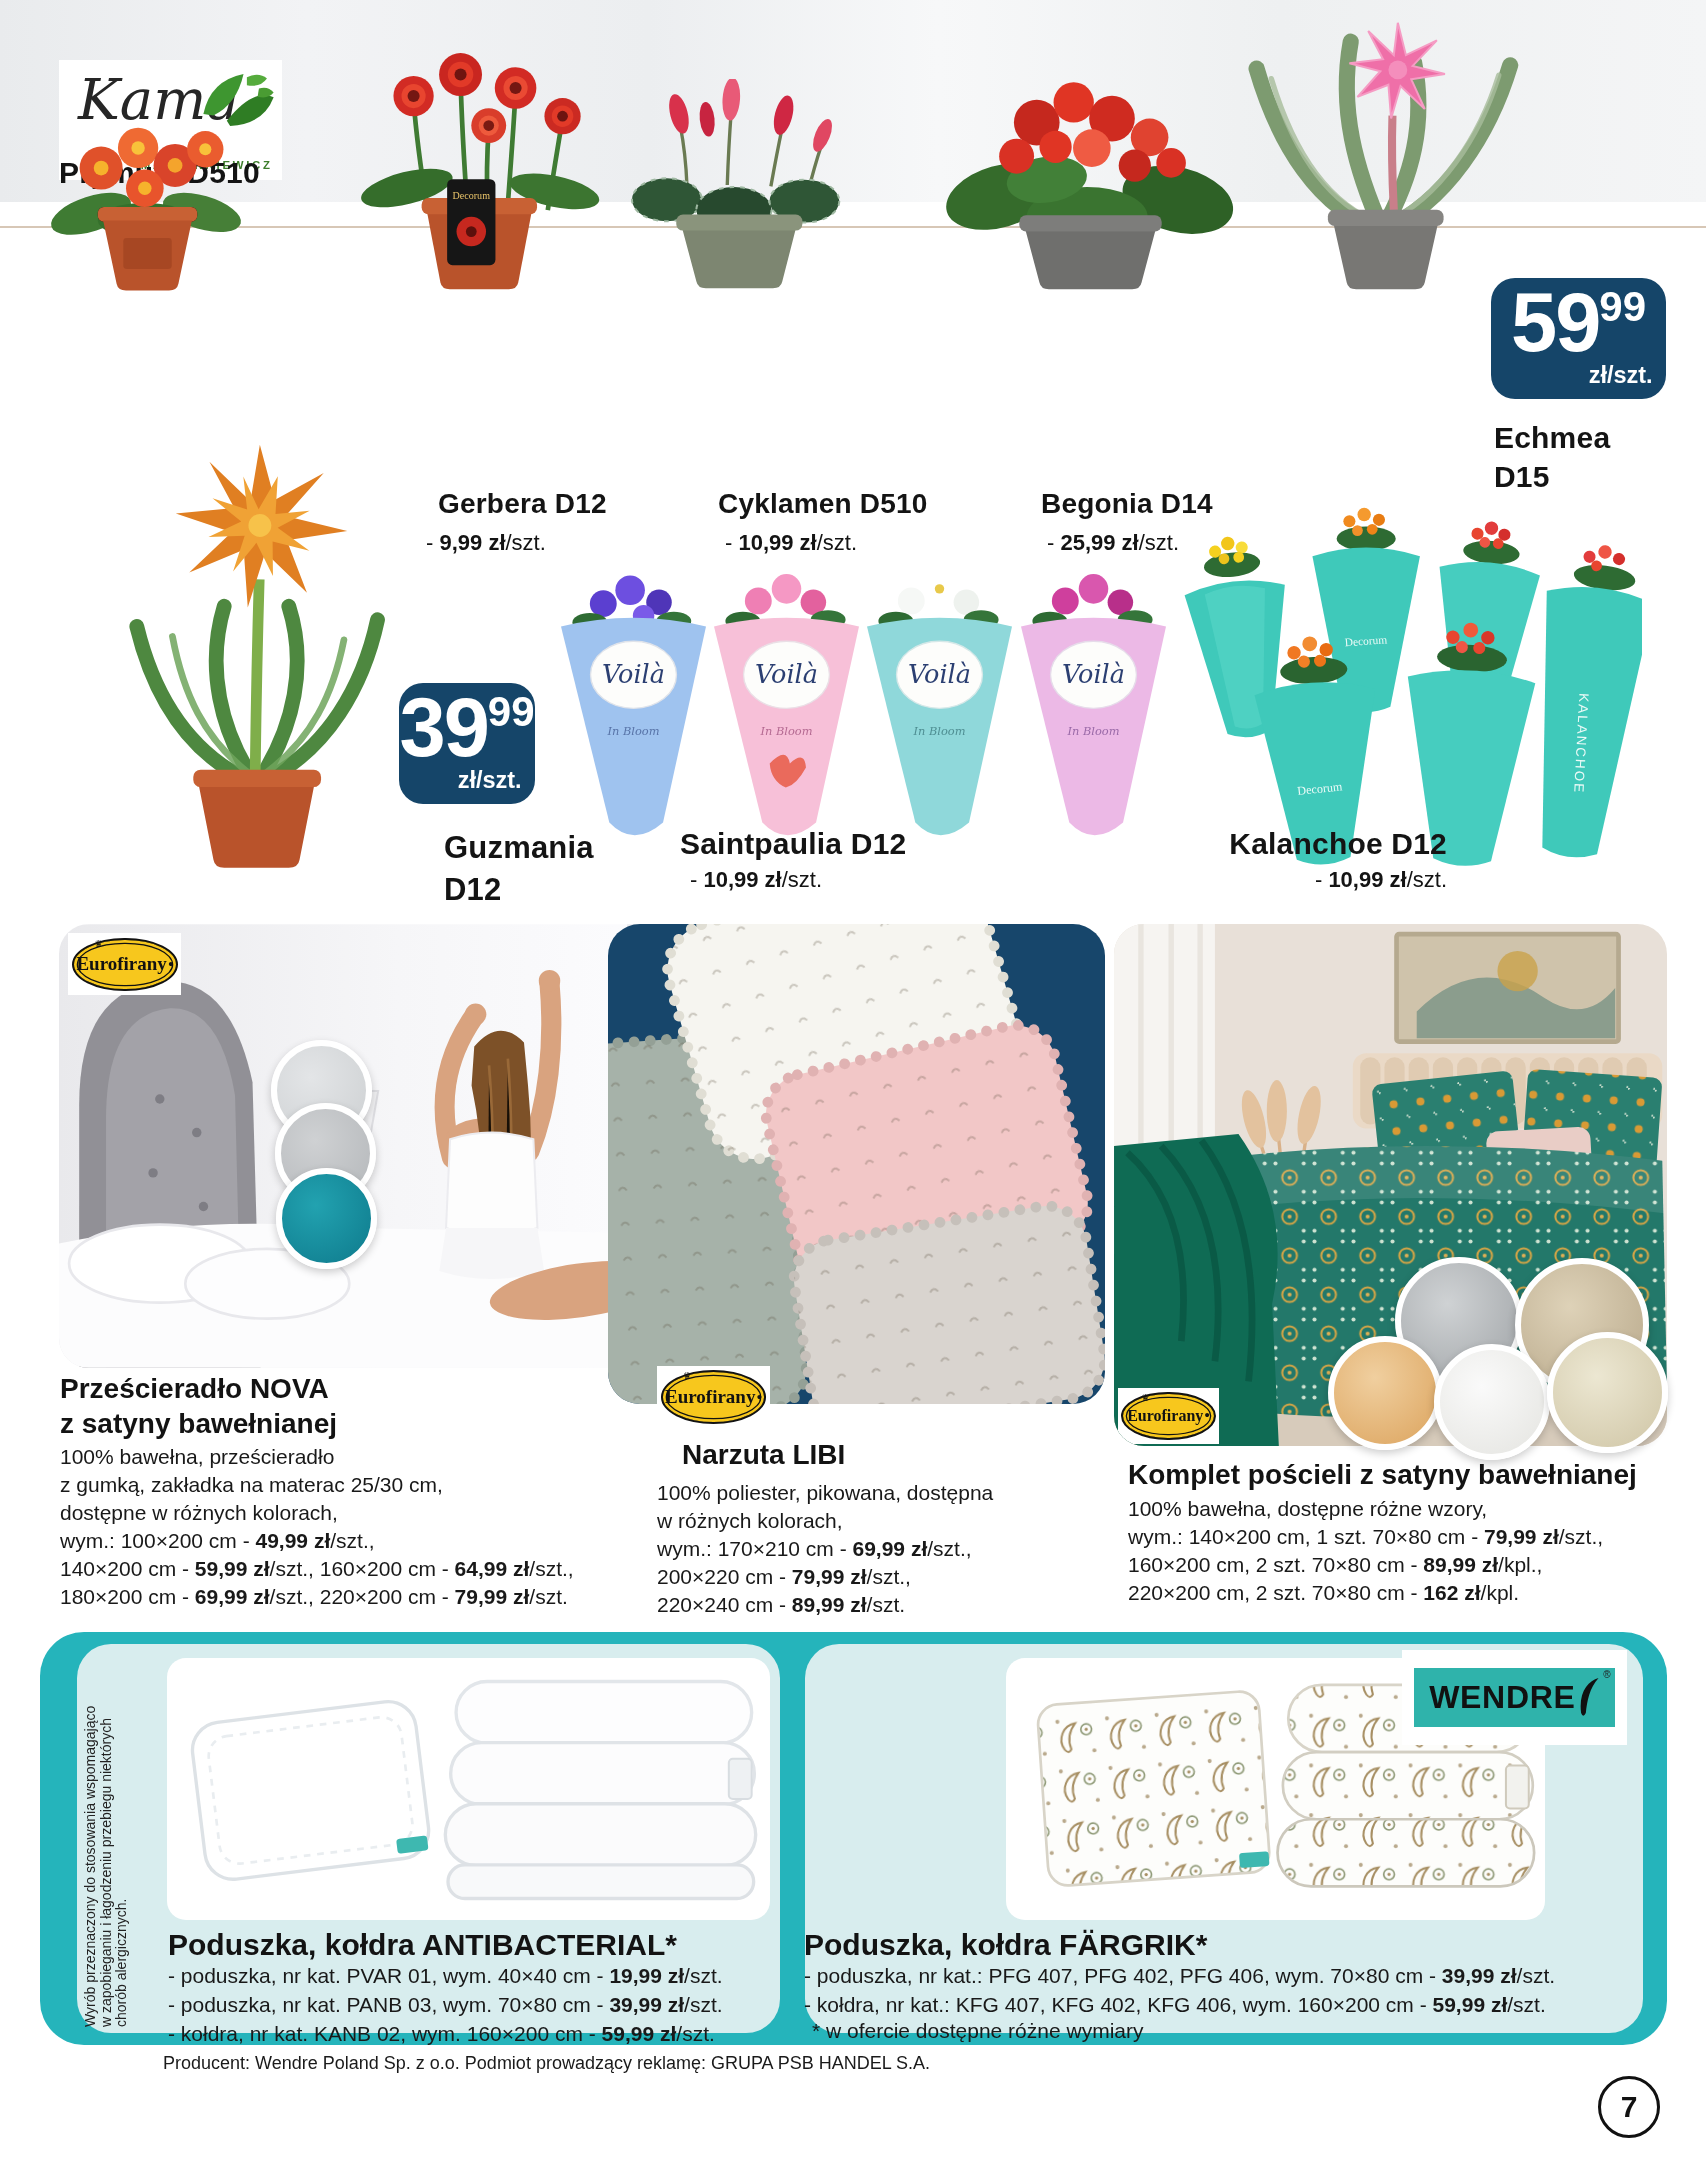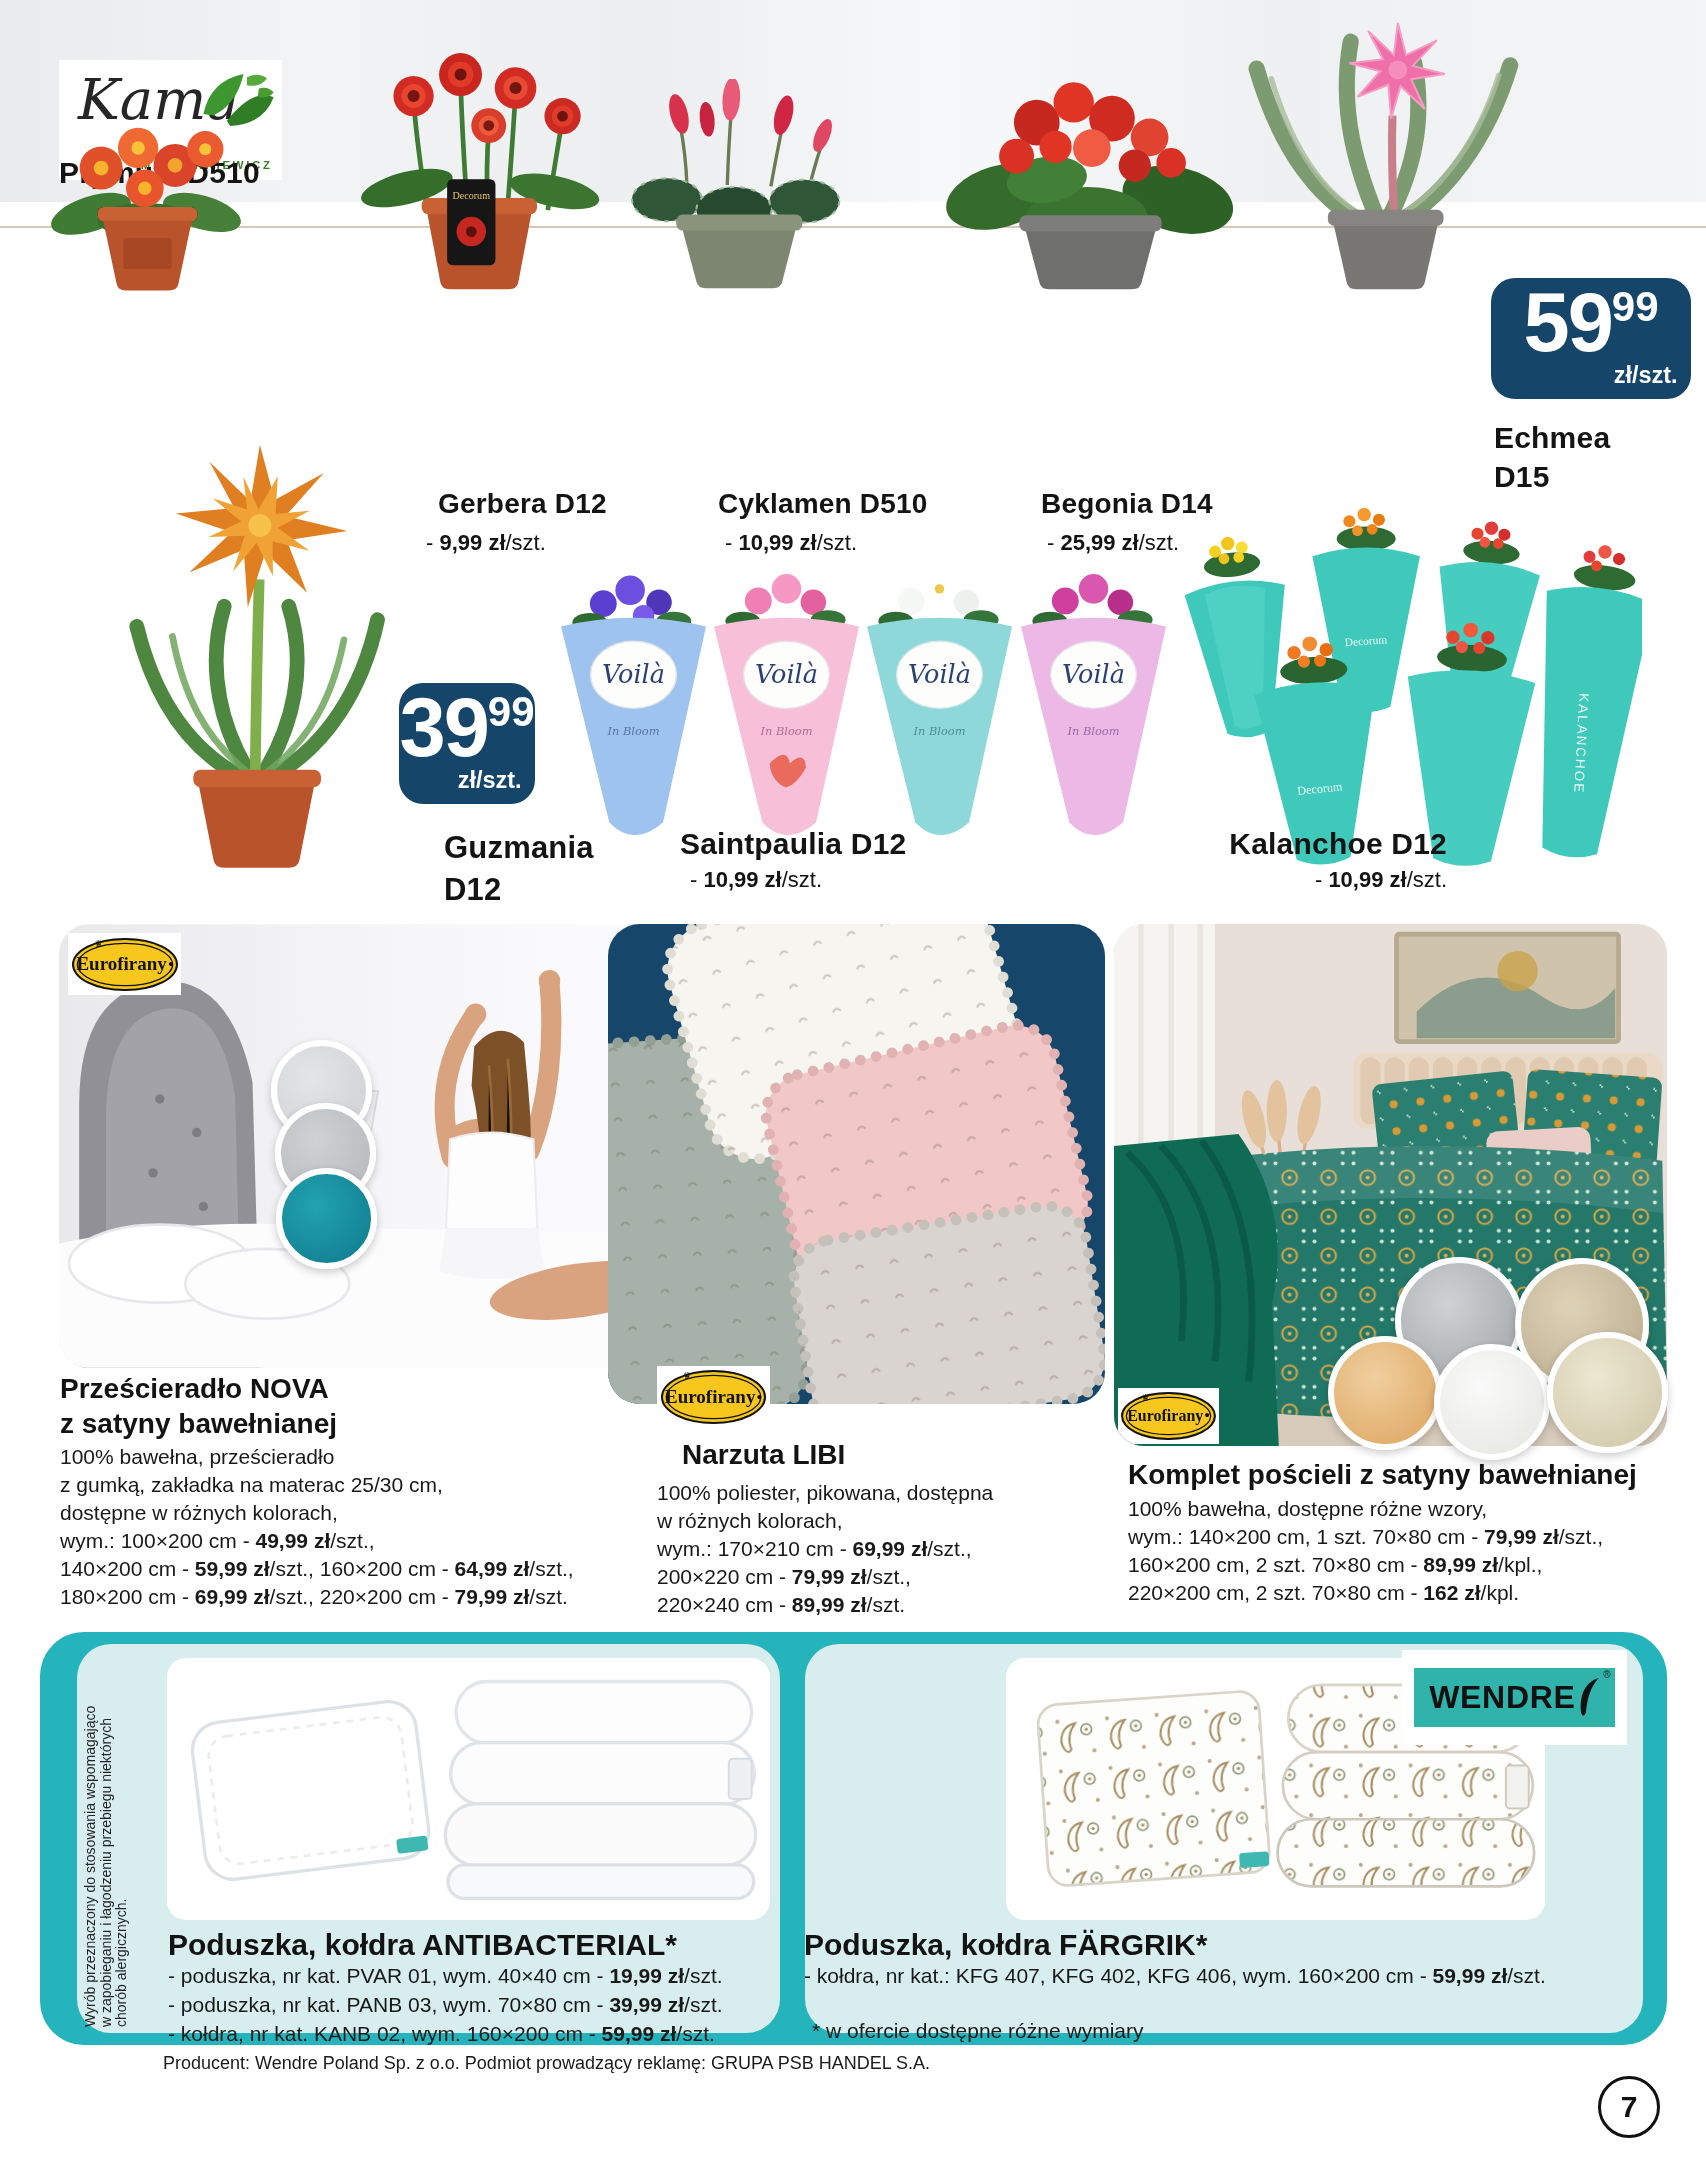--- a/index.html
+++ b/index.html
@@ -205,21 +205,21 @@
     <g transform="translate(248,92)">
       <g fill="#ef6fa8" stroke="#f59cc4" stroke-width="3">
         <polygon points="0,-70 12,-22 58,-44 22,-6 70,6 20,14 40,58 4,24 -10,72 -14,22 -60,40 -26,2 -72,-10 -22,-16 -44,-58 -6,-22"></polygon>
       </g>
       <circle r="14" fill="#f48ebc"></circle>
     </g>
     <path d="M150,310 L310,310 L288,408 Q286,418 274,418 L186,418 Q174,418 172,408 Z" fill="#787774"></path>
     <rect x="144" y="300" width="172" height="24" rx="10" fill="#868582"></rect>
   </svg>
 
-  <div class="abs badge" style="left:1491px;top:278px;width:200px;height:121px;">
+  <div class="abs badge" style="left:1491px;top:278px;width:175px;height:121px;">
     <div class="num">
       <span class="whole">59</span>
       <span class="cents">99</span>
     </div>
     <span class="unit">zł/szt.</span>
   </div>
   <div class="abs pname pname-lg" style="left:1494px;top:421px;">Echmea</div>
   <div class="abs pname pname-lg" style="left:1494px;top:460px;">D15</div>
 
   <div class="abs pname" style="left:438px;top:489px;">Gerbera D12</div>
@@ -666,20 +666,21 @@
     <div class="wendre-rect">
       <span class="wendre-text">WENDRE</span>
       <svg width="23" height="39" viewBox="0 0 34 58" style="margin-left:1.3px;">
         <path d="M6,52 C2,22 16,4 32,0 C18,16 15,34 13,52 Q9,60 6,52 Z" fill="#111"></path>
       </svg>
       <span class="wendre-reg">®</span>
     </div>
   </div>
   <div class="abs wtitle" style="left:804px;top:1928px;">Poduszka, kołdra FÄRGRIK*</div>
   <div class="abs wlines" style="left:804px;top:1961px;">
+      <div class="tline"><span>- poduszka, nr kat.: PFG 407, PFG 402, PFG 406, wym. 70×80 cm - </span><b>39,99 zł</b><span>/szt.</span></div>
       <div class="tline"><span>- kołdra, nr kat.: KFG 407, KFG 402, KFG 406, wym. 160×200 cm - </span><b>59,99 zł</b><span>/szt.</span></div>
     </div>
   <div class="abs footnote" style="left:812px;top:2019px;">* w ofercie dostępne różne wymiary</div>
 
   <div class="abs producer" style="left:163px;top:2053px;">Producent: Wendre Poland Sp. z o.o. Podmiot prowadzący reklamę: GRUPA PSB HANDEL S.A.</div>
 
   <div class="abs page-circle" style="left:1598px;top:2076px;">
     <span>7</span>
   </div>
 

